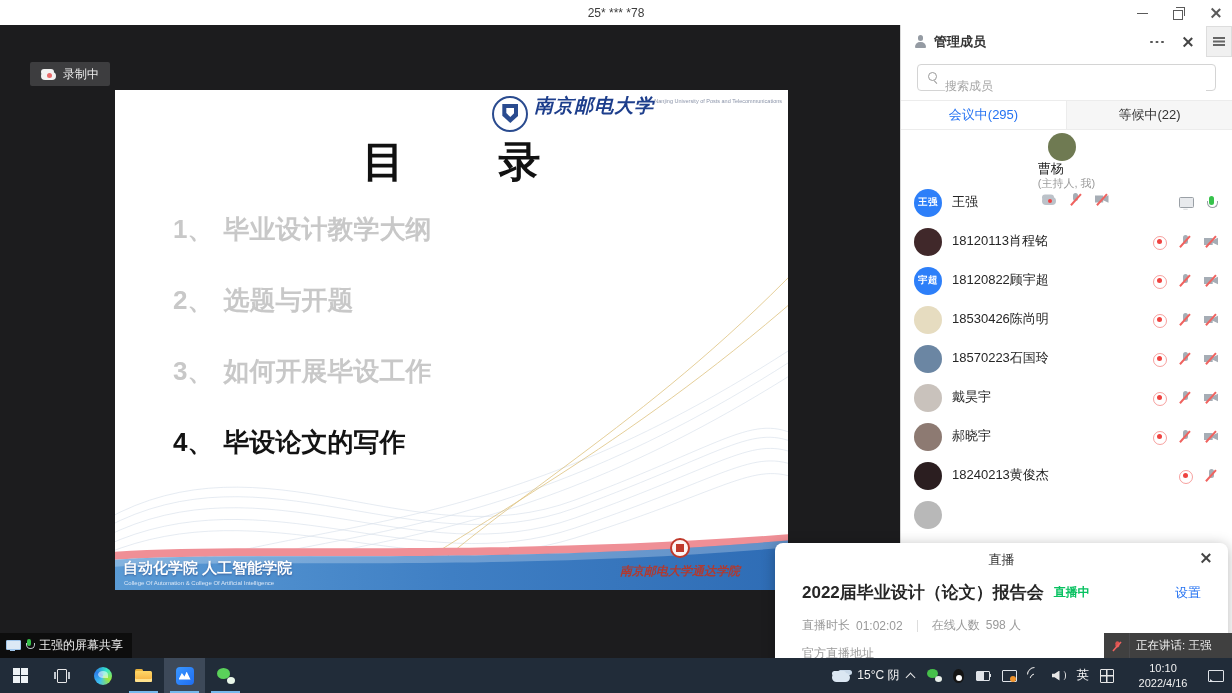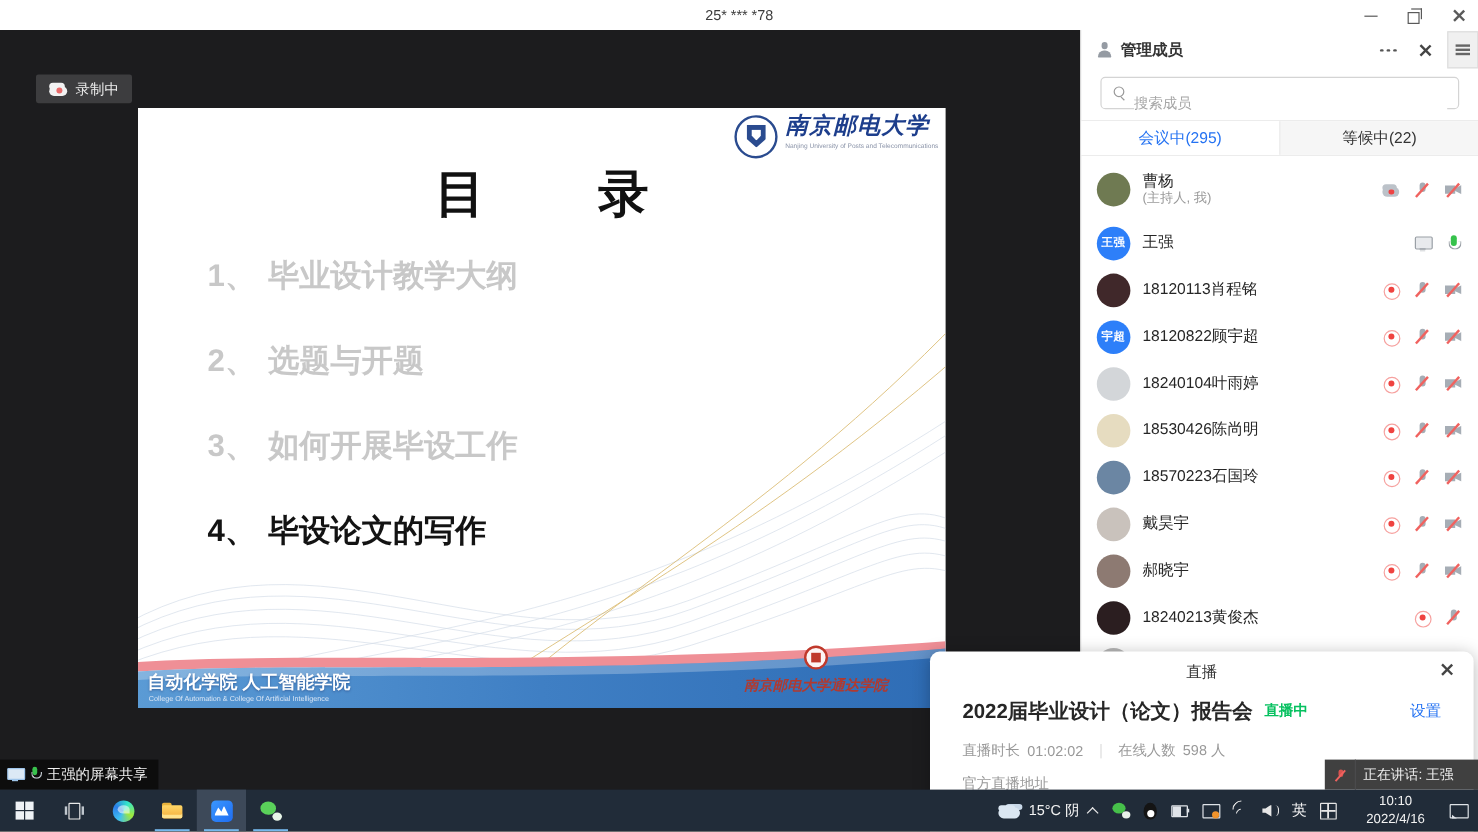--- a/index.html
+++ b/index.html
@@ -25,21 +25,21 @@
   .icon-cloud-rec::before { content:""; position:absolute; left:0; bottom:0; width:15px; height:8px; background:#f2f2f2; border-radius:5px; box-shadow:-1px -4px 0 -1px #f2f2f2; }
   .icon-cloud-rec::after { content:""; position:absolute; left:5.5px; bottom:2px; width:5px; height:5px; background:#e86a6a; border-radius:50%; }
 
   
   .slide { position:absolute; left:115px; top:65px; width:673px; height:500px; background:#ffffff; overflow:hidden; }
   .slide-waves { position:absolute; left:0; top:0; width:673px; height:500px; z-index:0; }
   .uni-logo { position:absolute; right:6px; top:6px; display:flex; align-items:flex-start; gap:6px; z-index:2; }
   .uni-emblem { width:36px; height:36px; border:2px solid #2a4b8f; border-radius:50%; position:relative; background:#fff; }
   .uni-emblem::before { content:""; position:absolute; left:8px; top:6px; width:16px; height:19px; background:#2a4b8f; clip-path:polygon(0 0,100% 0,100% 62%,50% 100%,0 62%); }
   .uni-emblem::after { content:""; position:absolute; left:12px; top:10px; width:8px; height:9px; background:#fff; clip-path:polygon(0 0,100% 0,100% 55%,50% 100%,0 55%); }
-  .uni-text-col { display:flex; flex-direction:column; }
+  .uni-text-col { display:flex; }
   .uni-name { font-family:"Liberation Serif", serif; font-style:italic; font-weight:bold; font-size:19px; color:#1d3e8c; letter-spacing:1px; line-height:1.1; }
   .uni-name-en { font-size:5.5px; color:#8a93a8; margin-top:2px; }
   .slide-title { position:absolute; left:0; top:44px; width:100%; text-align:center; font-size:42px; font-weight:bold; color:#111; letter-spacing:26px; text-indent:26px; z-index:2; }
   .toc { position:absolute; left:58px; top:122px; z-index:2; display:flex; flex-direction:column; gap:36px; }
   .toc-item { font-size:26px; font-weight:bold; color:#c8c8c8; display:flex; align-items:baseline; }
   .toc-item .num { margin-right:10px; }
   .toc-item.active { color:#131313; }
   .slide-footer { position:absolute; left:0; bottom:0; width:100%; height:40px; z-index:2; }
   .dept { position:absolute; left:8px; bottom:12px; font-size:15px; font-weight:bold; color:#ffffff; text-shadow:0 1px 2px rgba(0,0,60,.35); }
   .dept-en { position:absolute; left:9px; bottom:4px; font-size:6px; color:#dbe7f6; }
@@ -79,21 +79,21 @@
   .icon-magnifier::before { content:""; position:absolute; left:0.5px; top:0.5px; width:7px; height:7px; border:1.4px solid #9a9a9a; border-radius:50%; }
   .icon-magnifier::after { content:""; position:absolute; left:8px; top:8px; width:1.4px; height:4px; background:#9a9a9a; transform:rotate(-45deg); }
   .mp-search input { border:none; outline:none; flex:1; font-size:12px; color:#333; font-family:"Liberation Sans", sans-serif;margin-top:16px; }
   .mp-search input::placeholder { color:#a6a6a6; }
   .mp-tabs { display:flex; height:30px; border-top:1px solid #ececec; border-bottom:1px solid #ececec; }
   .mp-tab { flex:1; display:flex; align-items:center; justify-content:center; font-size:13px; cursor:pointer; }
   .mp-tab.active { background:#fff; color:#2472f2; }
   .mp-tab:not(.active) { background:#f6f6f6; color:#333; border-left:1px solid #ececec; }
   .member-list { display:flex; flex-direction:column; padding-top:3px; }
   .member-row { height:39px; display:flex; align-items:center; padding:0 13px; }
-  .member-row.two-line { height:50px; }
+  .member-row.two-line { height:50px;flex-direction:column; }
   .avatar { width:28px; height:28px; border-radius:50%; flex:none; margin-right:10px; display:flex; align-items:center; justify-content:center; overflow:hidden; }
   .avatar.txt { color:#fff; font-size:9.5px; font-weight:bold; letter-spacing:0.5px; }
   .m-names { flex:1; display:flex; flex-direction:column; justify-content:center; min-width:0; }
   .m-name { font-size:13px; color:#262626; line-height:1.25; white-space:nowrap; }
   .m-sub { font-size:11px; color:#9a9a9a; line-height:1.25; }
   .m-icons { display:flex; align-items:center; justify-content:flex-end; gap:10px; width:86px; flex:none; }
 
   
   .mi { width:16px; height:16px; position:relative; flex:none; }
   .mi.record::before { content:""; position:absolute; left:2px; top:2px; width:12px; height:12px; border:1.6px solid rgba(239,83,80,.55); border-radius:50%; }
@@ -353,32 +353,20 @@
       <span class="m-name">18120822顾宇超</span>
 
     </span>
     <span class="m-icons">
             <span class="mi record"></span>
             <span class="mi mic-off"></span>
             <span class="mi cam-off"></span>
           </span>
   </div>
 
-  <div class="member-row">
-    <span class="avatar" style="background: rgb(211, 214, 217);"></span>
-    <span class="m-names">
-      <span class="m-name">18240104叶雨婷</span>
-
-    </span>
-    <span class="m-icons">
-            <span class="mi record"></span>
-            <span class="mi mic-off"></span>
-            <span class="mi cam-off"></span>
-          </span>
-  </div>
 
   <div class="member-row">
     <span class="avatar" style="background: rgb(230, 220, 192);"></span>
     <span class="m-names">
       <span class="m-name">18530426陈尚明</span>
 
     </span>
     <span class="m-icons">
             <span class="mi record"></span>
             <span class="mi mic-off"></span>

